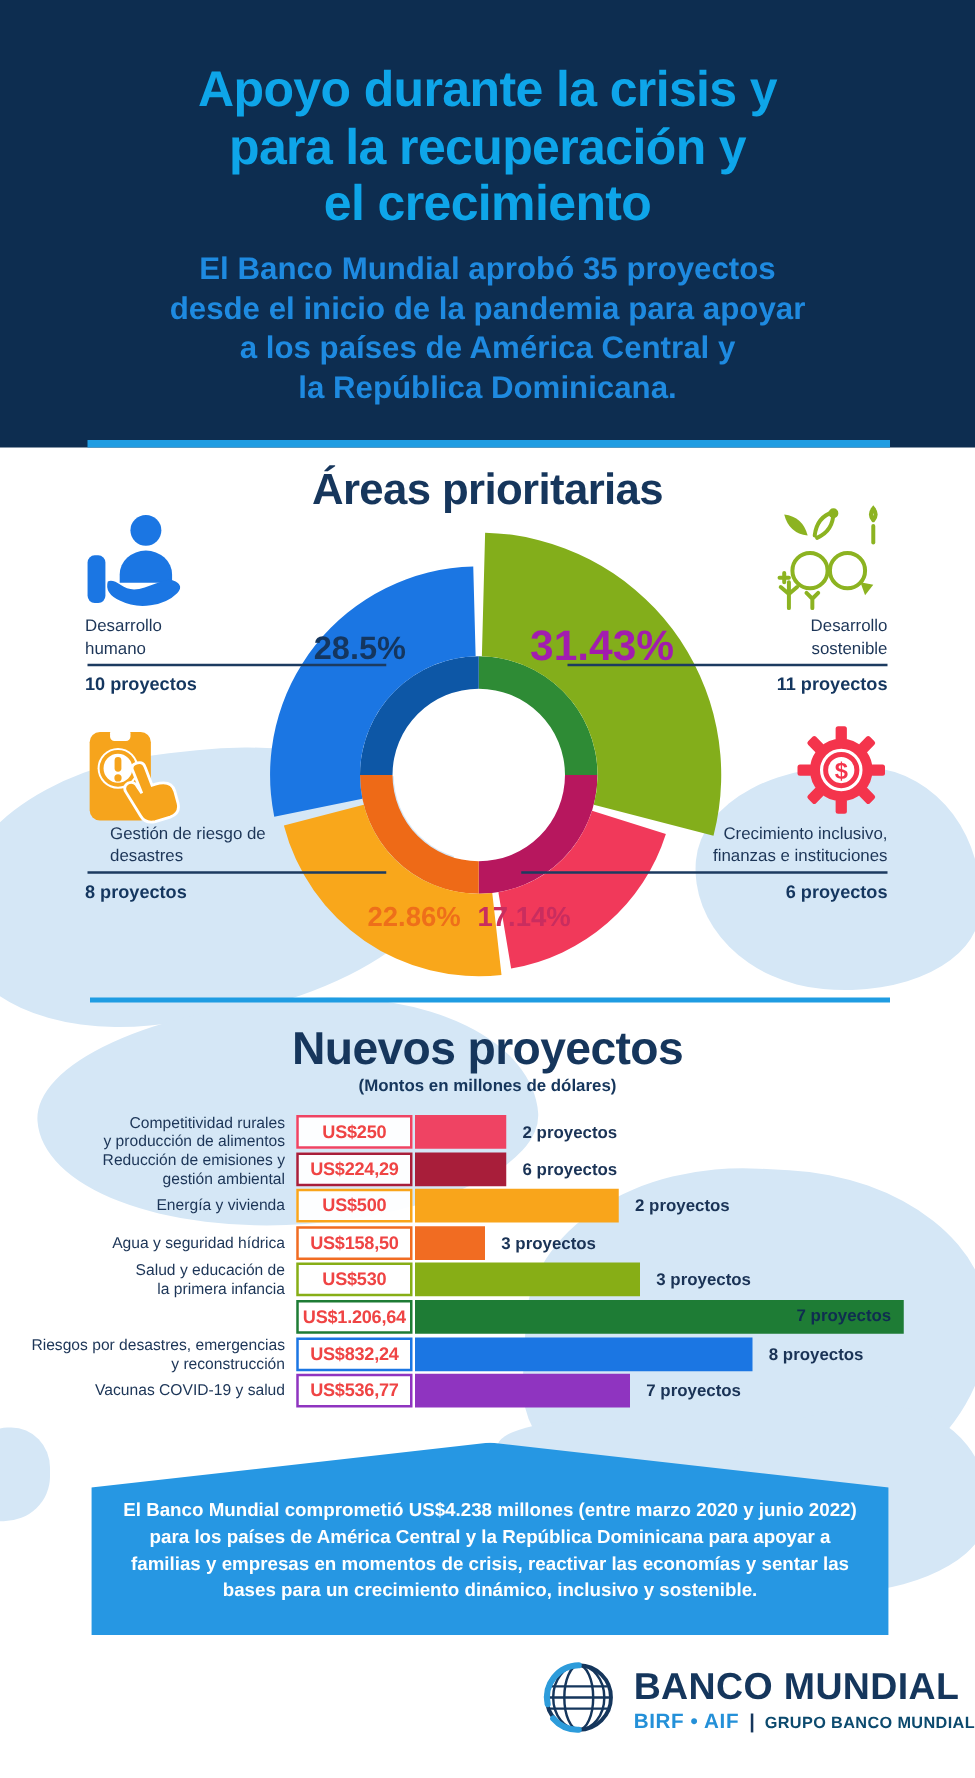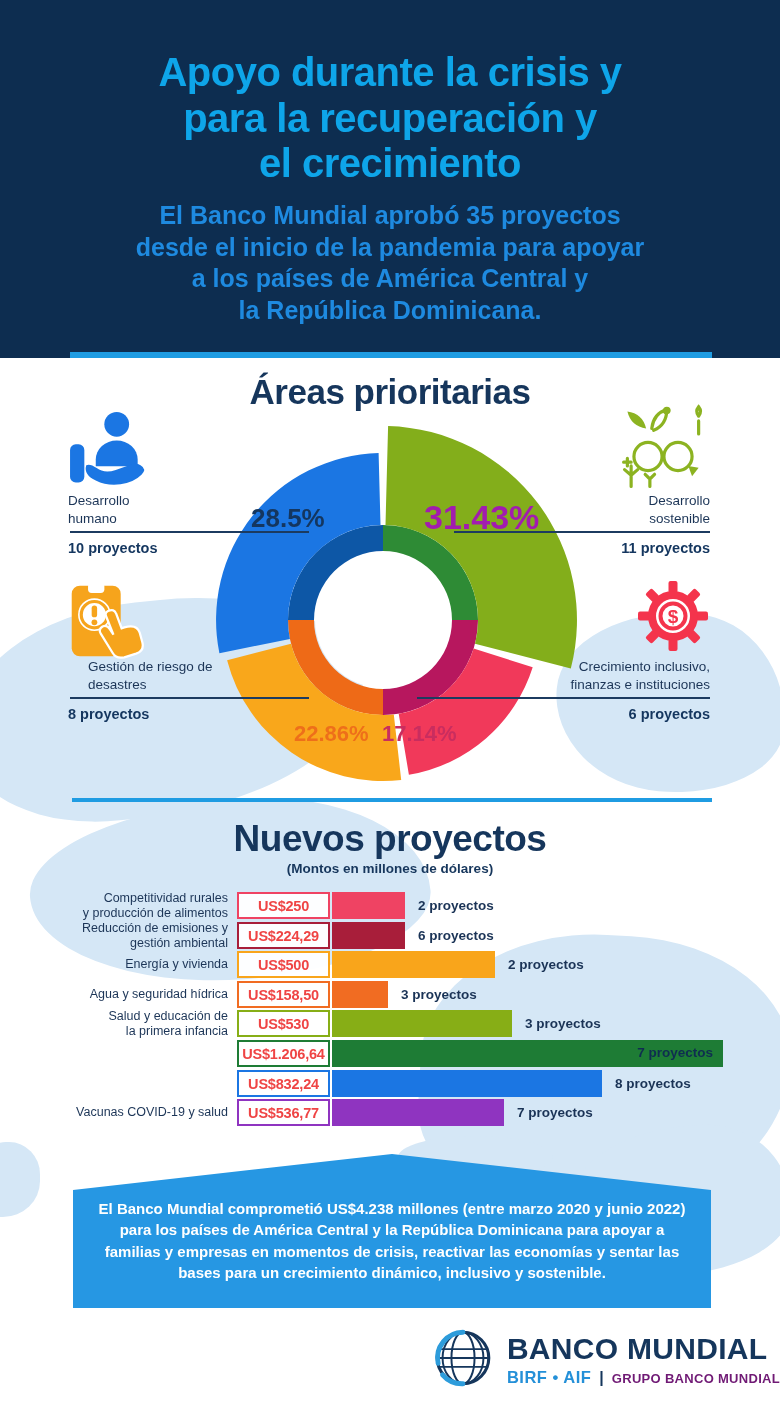--- a/index.html
+++ b/index.html
@@ -82,21 +82,21 @@
   .banner{position:absolute;left:73px;top:1154px;width:638px;height:154px;background:#2697e3;z-index:2;
           clip-path:polygon(0 36px,50% 0,100% 36px,100% 100%,0 100%);}
   .banner-text{position:absolute;left:19px;top:44px;width:600px;text-align:center;color:#ffffff;
                font-size:15px;font-weight:bold;line-height:1.42;}
   .logo-row{position:absolute;left:0;top:1326px;width:780px;display:flex;justify-content:flex-end;
             align-items:center;gap:12px;z-index:2;}
   .logo-text-name{font-size:30px;font-weight:bold;color:#15365c;letter-spacing:0.3px;line-height:1.05;}
   .logo-text-sub{display:flex;align-items:baseline;gap:8px;margin-top:3px;}
   .logo-birf{font-size:16.5px;font-weight:bold;color:#2490d8;letter-spacing:0.5px;}
   .logo-sep{font-size:16px;color:#15365c;font-weight:bold;}
-  .logo-grupo{font-size:13px;font-weight:bold;color:#701a75;letter-spacing:0.3px;}
+  .logo-grupo{font-size:13px;font-weight:bold;color:#0c4a6e;letter-spacing:0.3px;}
 </style>
 </head>
 <body>
 
 <div class="page">
 
   <div class="blob blob-1"></div>
   <div class="blob blob-2"></div>
   <div class="blob blob-3"></div>
   <div class="blob blob-4"></div>
@@ -247,20 +247,22 @@
         <div class="bar-seg" style="background: rgb(135, 174, 22); width: 180px;"></div>
         <div class="bar-count" style="left: 525px;">3 proyectos</div>
       </div>
       <div class="bar-row" style="top: 148px;">
         <div class="bar-value-box" style="border-color: rgb(30, 124, 53);">US$1.206,64</div>
         <div class="bar-seg" style="background: rgb(30, 124, 53); width: 391px;">
           <div class="bar-count inside">7 proyectos</div>
         </div>
       </div>
       <div class="bar-row" style="top: 178px;">
+        <div class="bar-label pre">Riesgos por desastres, emergencias
+y reconstrucción</div>
         <div class="bar-value-box" style="border-color: rgb(27, 118, 227);">US$832,24</div>
         <div class="bar-seg" style="background: rgb(27, 118, 227); width: 270px;"></div>
         <div class="bar-count" style="left: 615px;">8 proyectos</div>
       </div>
       <div class="bar-row" style="top: 207px;">
         <div class="bar-label pre">Vacunas COVID-19 y salud</div>
         <div class="bar-value-box" style="border-color: rgb(143, 52, 192);">US$536,77</div>
         <div class="bar-seg" style="background: rgb(143, 52, 192); width: 172px;"></div>
         <div class="bar-count" style="left: 517px;">7 proyectos</div>
       </div>

